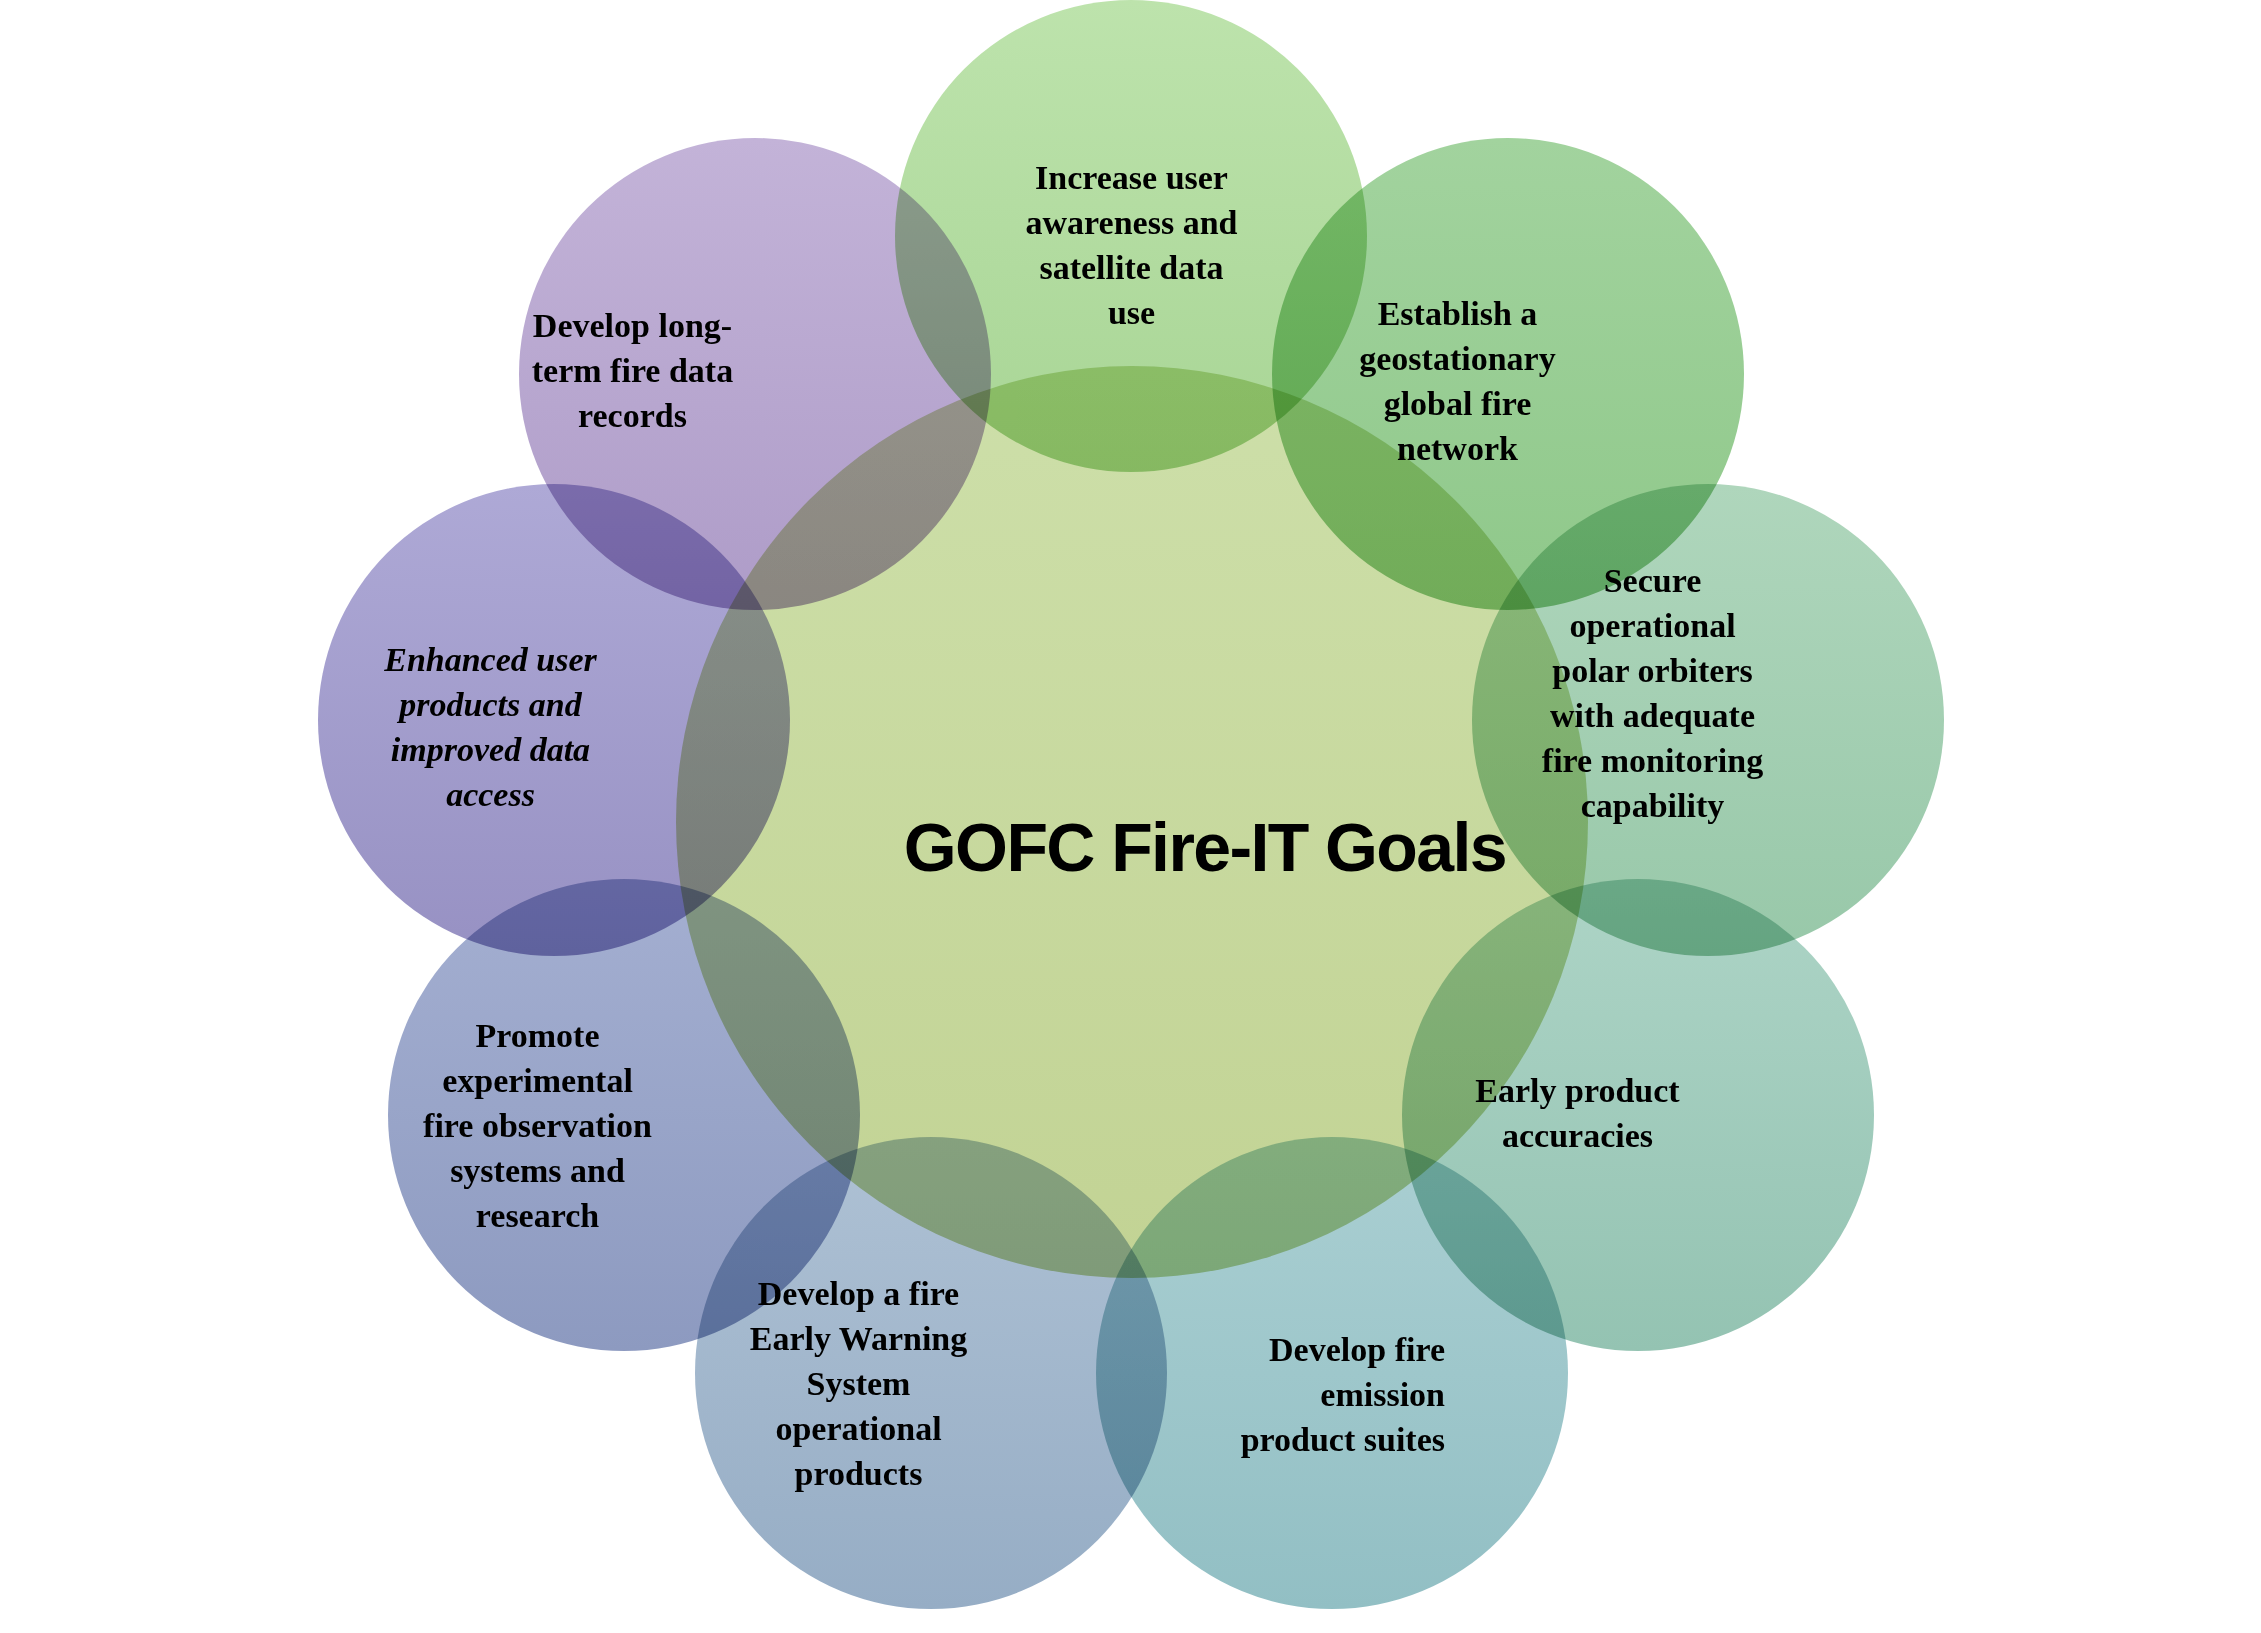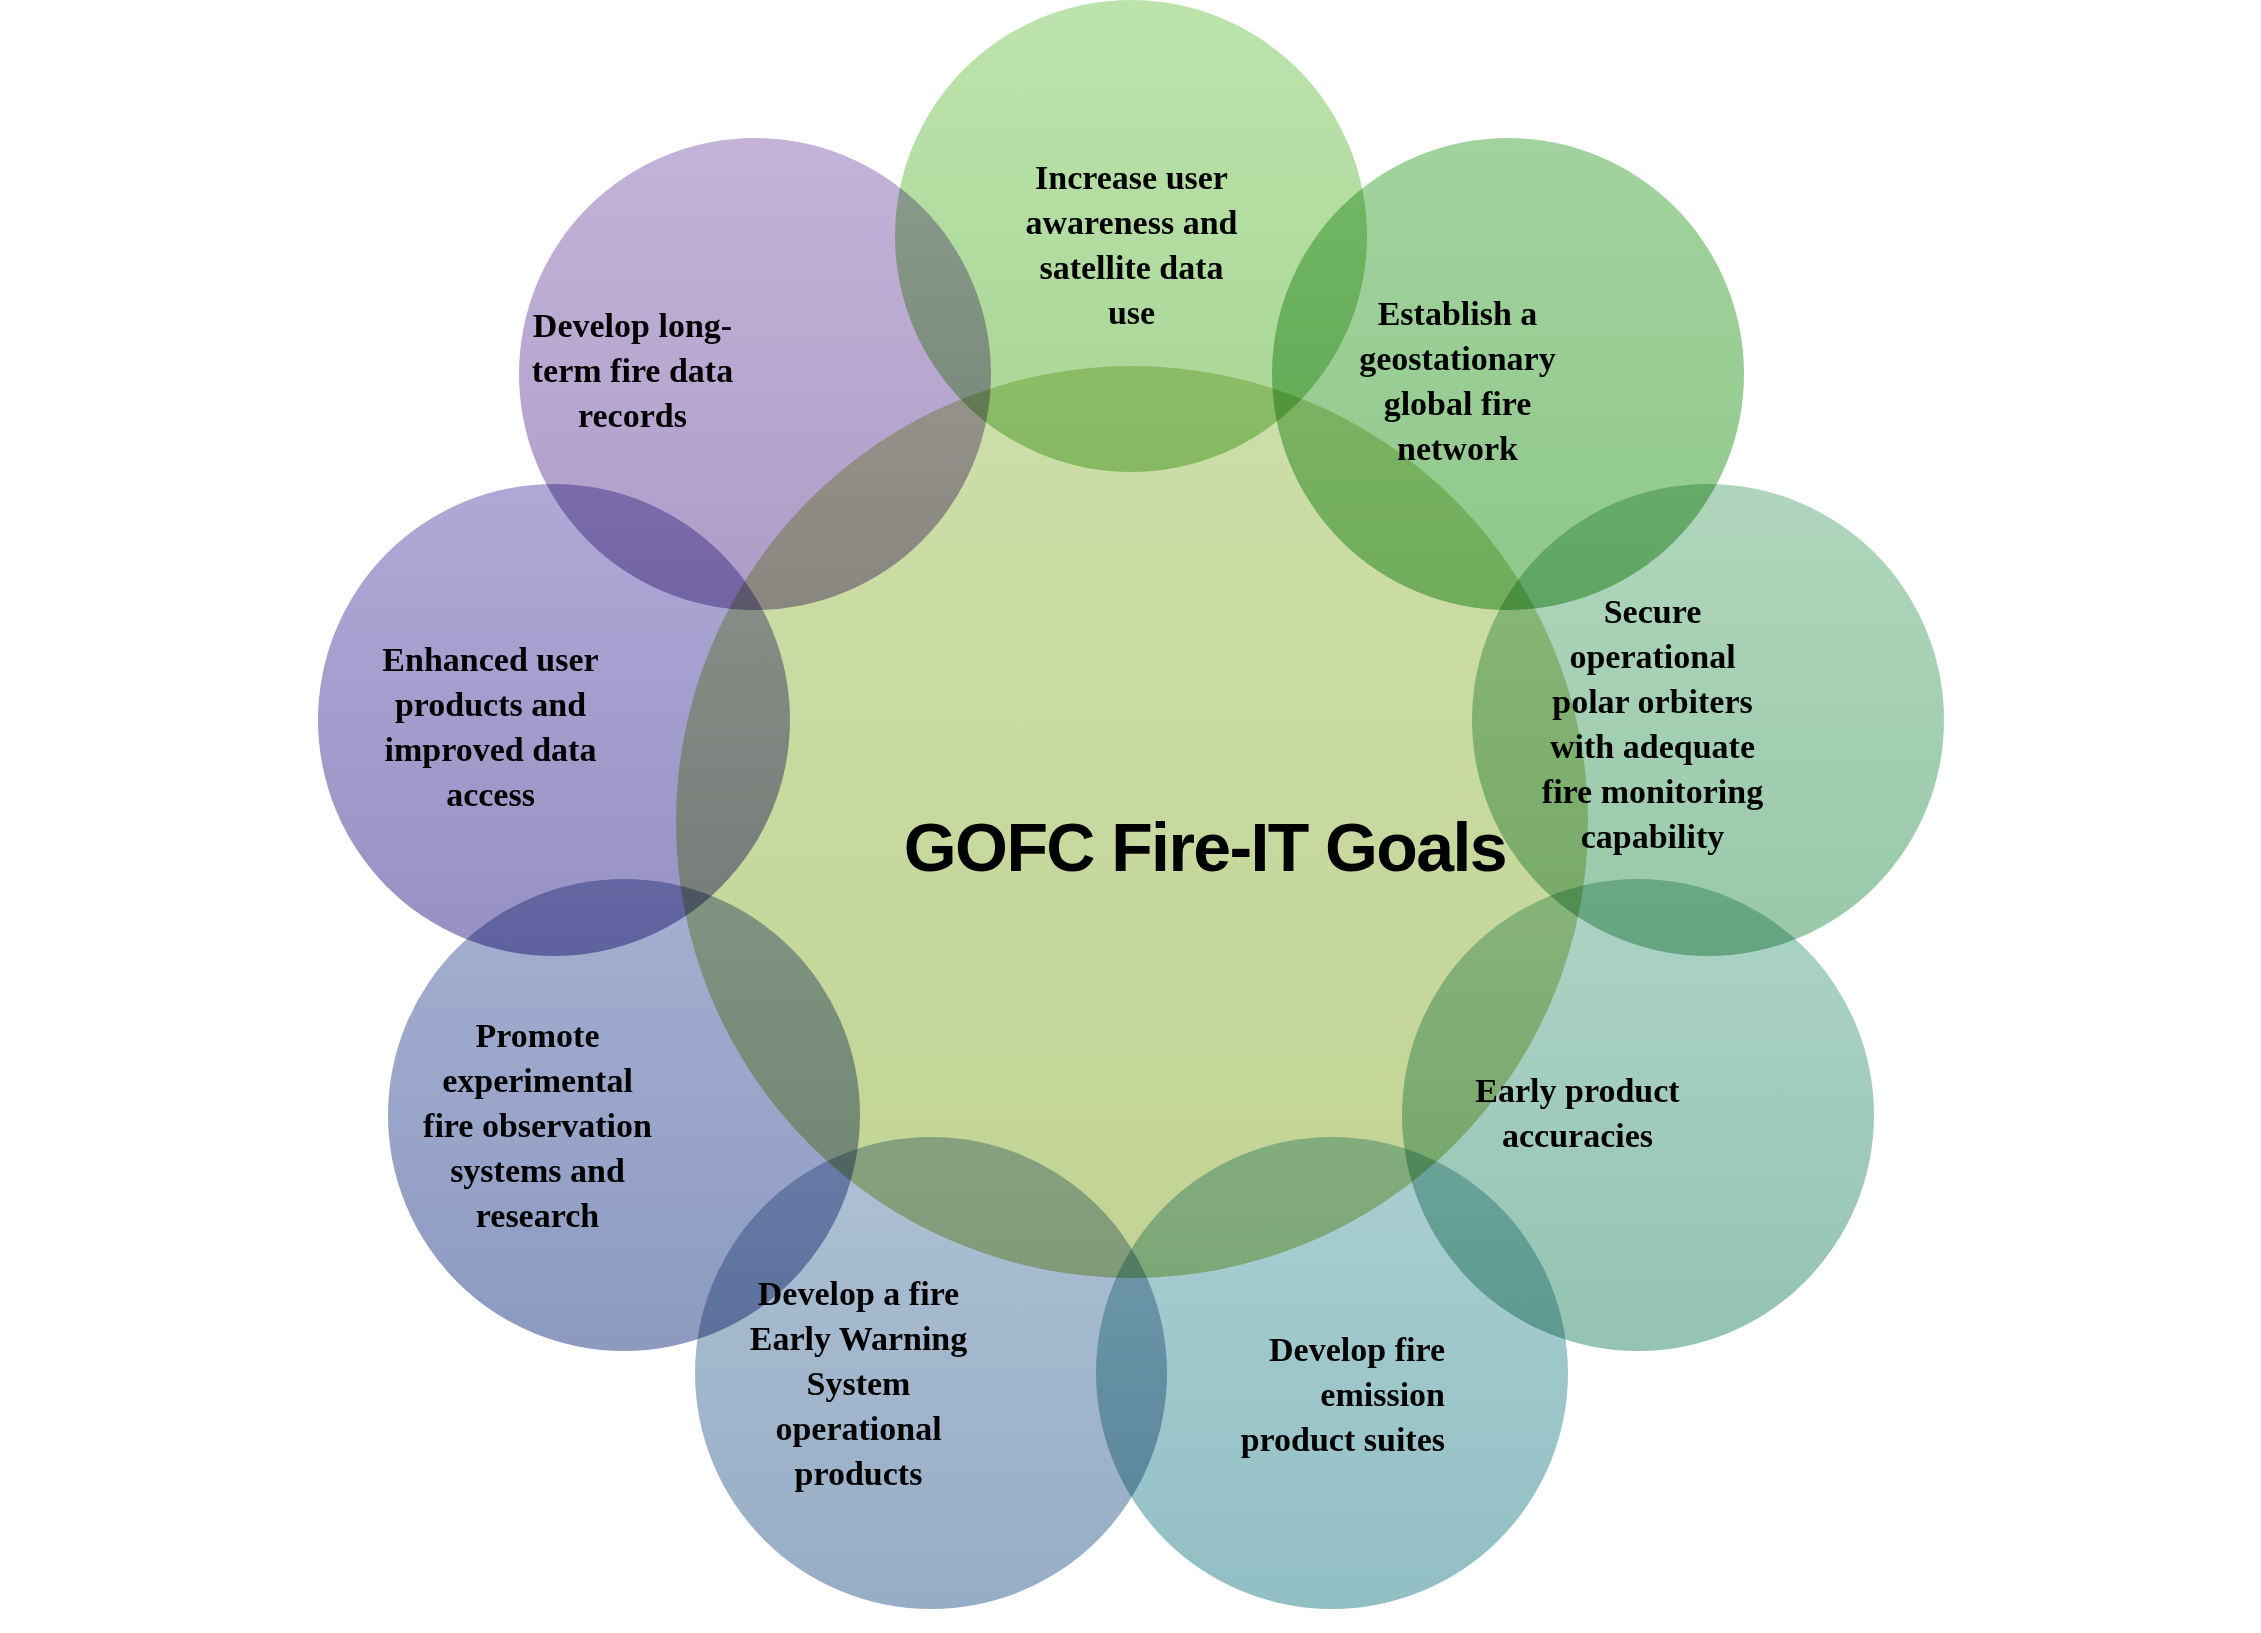--- a/index.html
+++ b/index.html
@@ -45,26 +45,26 @@
     width: 407px;
     color: #000000;
     font-weight: 700;
     font-size: 34px;
     line-height: 45px;
     text-align: center;
     white-space: pre-line;
   }
   .label-0 { left: 928px; top: 155px; }
   .label-1 { left: 1254px; top: 291px; }
-  .label-2 { left: 1449px; top: 589px; }
+  .label-2 { left: 1449px; top: 558px; }
   .label-3 { left: 1374px; top: 1068px; }
   .label-4 { left: 1038px; top: 1327px; text-align: right; }
   .label-5 { left: 655px;  top: 1271px; }
   .label-6 { left: 334px;  top: 1013px; }
-  .label-7 { left: 287px;  top: 637px; }
+  .label-7 { left: 287px;  top: 637px; font-style: italic; }
   .label-8 { left: 429px;  top: 303px; }
 
   .title-label {
     position: absolute;
     left: 773px;
     top: 802px;
     width: 733px;
     font-family: "Liberation Sans", sans-serif;
     font-weight: 700;
     font-size: 68px;

